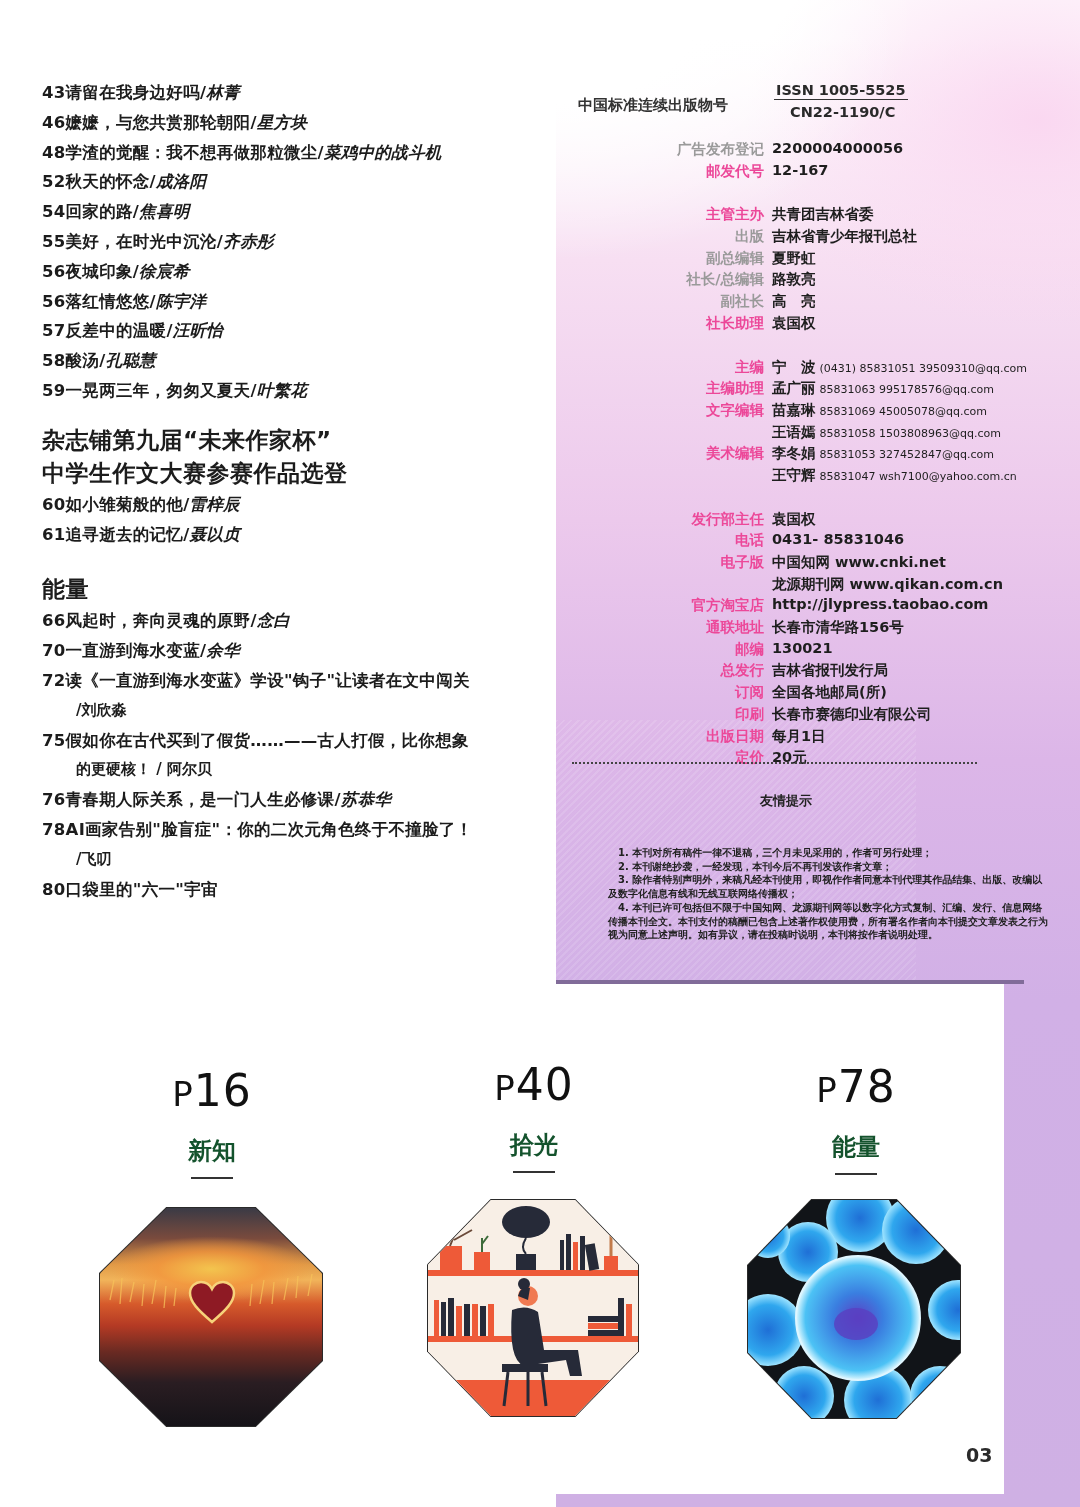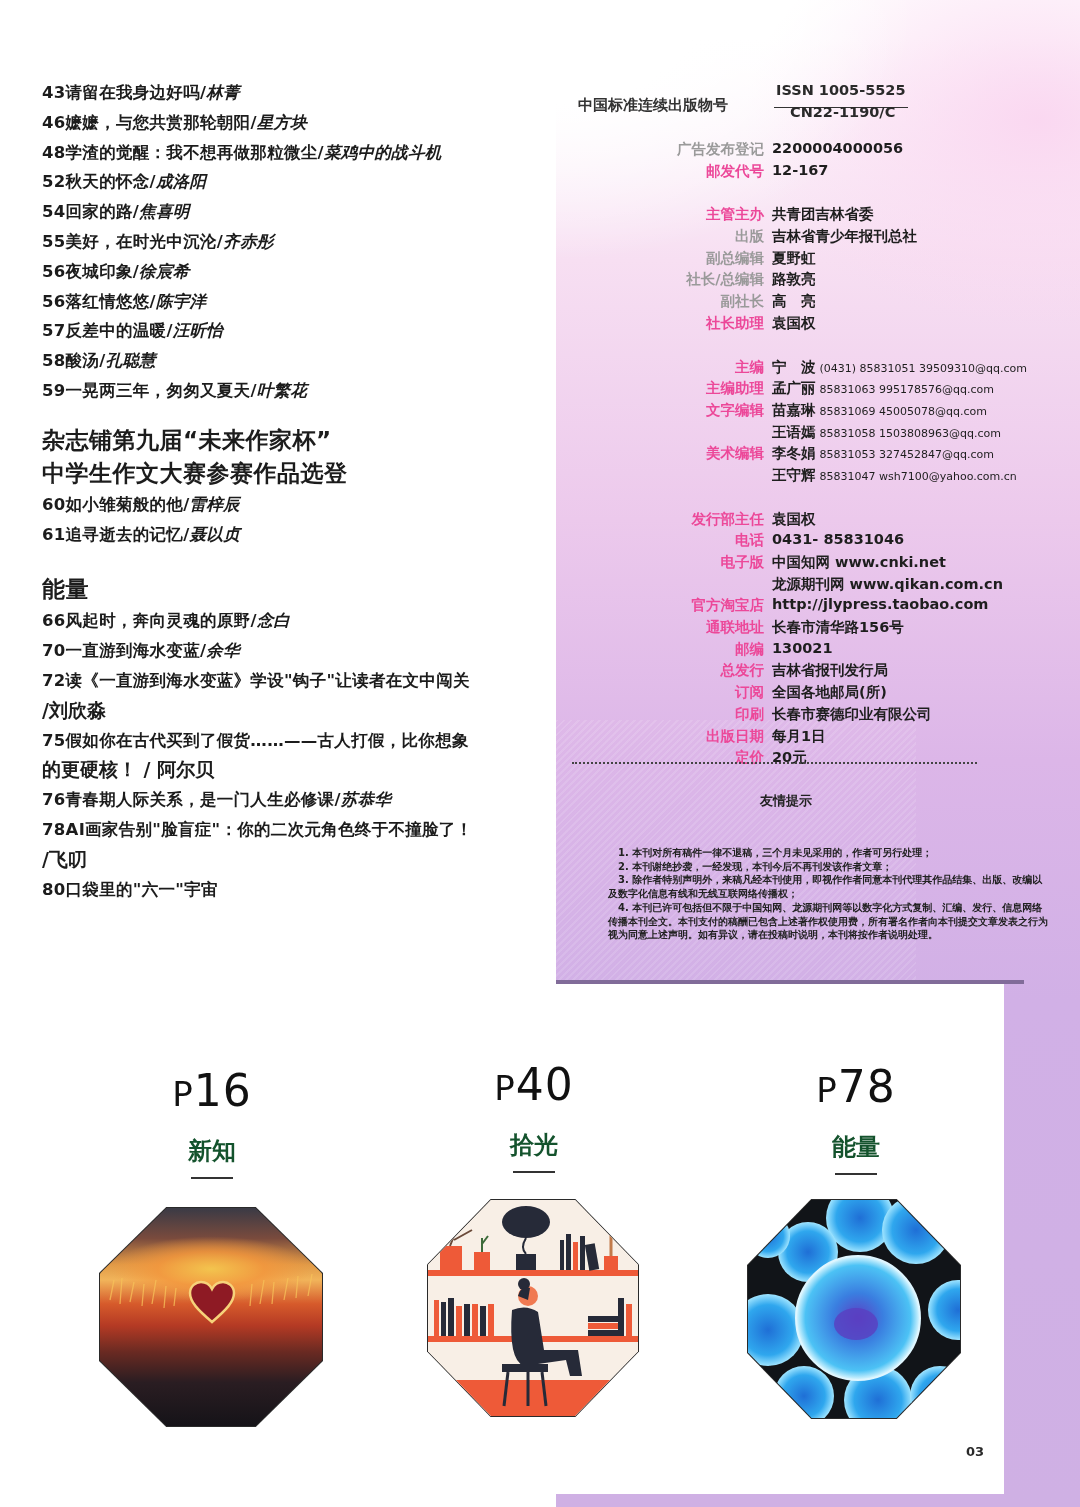--- a/index.html
+++ b/index.html
@@ -26,29 +26,29 @@
   }
   .white-top-left {
     position: absolute; left: 0; top: 0; width: 556px; height: 984px; background: #ffffff;
   }
 
   
   .toc { position: absolute; left: 42px; top: 78px; width: 515px; }
   .toc-item { font-size: 16.5px; line-height: 29.8px; font-weight: bold; white-space: nowrap; letter-spacing: 0.3px; }
   .toc-item .pg { font-weight: bold; }
   .toc-item .author { font-family: Liberation Sans, sans-serif; font-style: italic; font-weight: bold; }
-  .toc-cont { font-size: 19px; line-height: 29.8px; font-weight: bold; }
+  .toc-cont { font-size: 15px; line-height: 29.8px; font-weight: bold; margin-left: 34px; }
   .section-title { font-size: 23px; line-height: 33px; font-weight: bold; letter-spacing: 0.5px; }
   .gap-s { height: 18px; }
 
   
   .info { position: absolute; left: 560px; top: 82px; width: 510px; }
   .issn-row { position: relative; height: 58px; }
   .issn-label { position: absolute; left: 18px; top: 14px; font-size: 15px; font-weight: bold; color: #333; }
-  .issn-top { position: absolute; left: 214px; top: 0px; font-size: 14.5px; font-weight: bold; color: #2a2a2a; border-bottom: 1.5px solid #333; padding: 0 2px 9px 2px; }
+  .issn-top { position: absolute; left: 214px; top: 0px; font-size: 14.5px; font-weight: bold; color: #2a2a2a; border-bottom: 1.5px solid #333; padding: 0 2px 1px 2px; }
   .issn-bot { position: absolute; left: 230px; top: 22px; font-size: 14.5px; font-weight: bold; color: #2a2a2a; }
 
   .irow { position: relative; height: 21.7px; font-size: 14.5px; font-weight: bold; white-space: nowrap; }
   .irow .k { position: absolute; right: 306px; top: 0; color: #ec4899; text-align: right; }
   .irow .k.faded { color: #9a9a9a; }
   .irow .v { position: absolute; left: 212px; top: 0; color: #1e1e1e; }
   .irow .v small { font-size: 11px; font-weight: normal; margin-left: 4px; }
   .gap-m { height: 22px; }
 
   .dotline { position: absolute; left: 572px; top: 762px; width: 405px; border-top: 2px dotted #444; }
@@ -74,21 +74,21 @@
   .img-heart { left: 100px; top: 1208px; width: 222px; height: 218px;
     background:
       radial-gradient(ellipse 60% 20% at 50% 28%, #f3c44e 0%, rgba(243,150,60,0.8) 40%, rgba(0,0,0,0) 75%),
       linear-gradient(180deg, #3a3a45 0%, #7a4b3d 14%, #e19a47 26%, #f1b45a 33%, #d65a2b 44%, #b43a24 54%, #6a2a22 66%, #2a1d22 80%, #151318 100%);
   }
   .heart { position: absolute; left: 88px; top: 72px; width: 48px; height: 44px; }
 
   .img-reader { left: 428px; top: 1200px; width: 210px; height: 216px; background: #f8efe6; }
   .img-cells { left: 748px; top: 1200px; width: 212px; height: 218px; background: #111418; }
 
-  .page-num { position: absolute; left: 966px; top: 1444px; font-size: 13px; font-weight: bold; color: #2a2a2a; }
+  .page-num { position: absolute; left: 966px; top: 1444px; font-size: 19px; font-weight: bold; color: #2a2a2a; }
 </style>
 </head>
 <body>
 
 <div class="bg-band"></div>
 <div class="white-top-left"></div>
 <div class="white-panel"></div>
 
 <div class="toc">
   <div id="toc-a">

